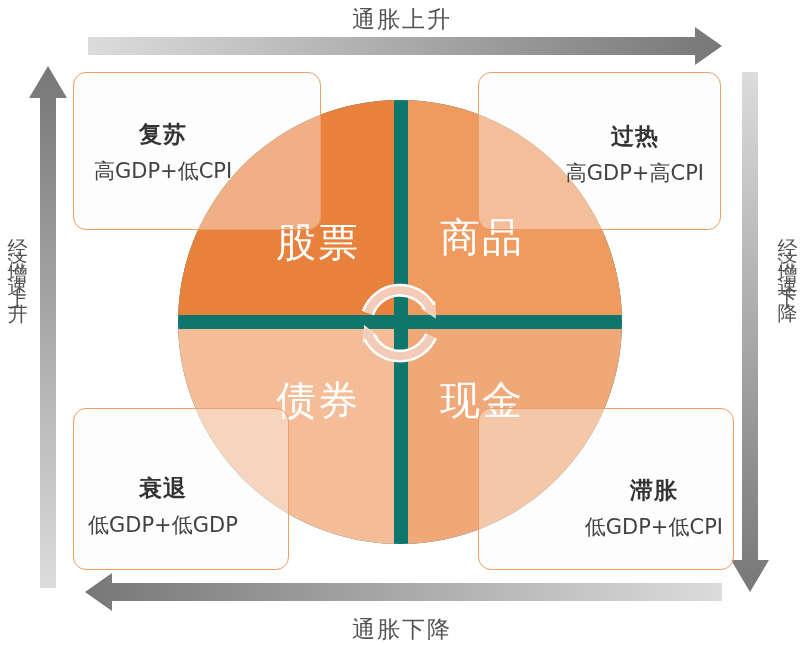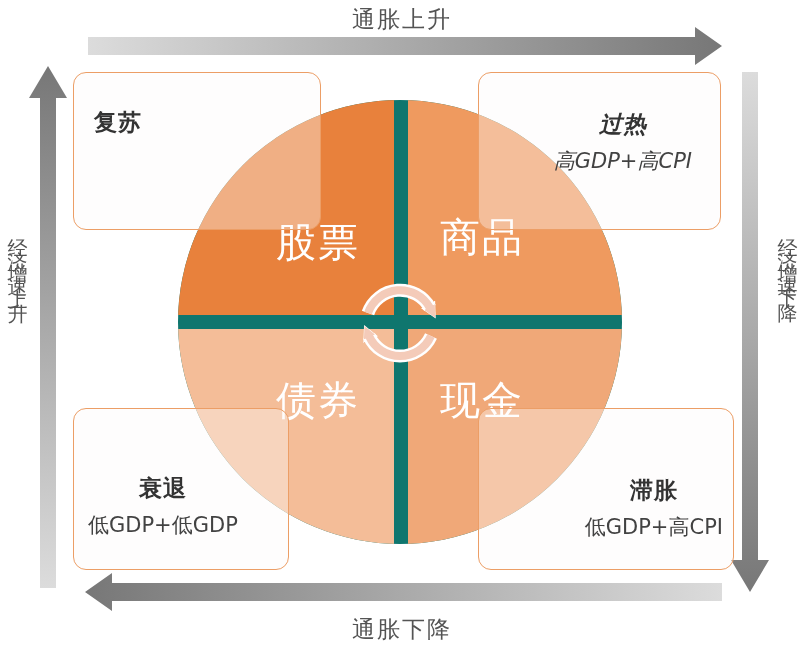--- a/index.html
+++ b/index.html
@@ -26,23 +26,23 @@
   .ar-right{left:731px;top:72px;}
   
   .card{
     position:absolute;z-index:3;border:1.5px solid var(--card-border,#EC9E66);
     border-radius:13px;background:rgba(252,251,249,0.38);box-sizing:border-box;
   }
   .card-tl{left:73px;top:72px;width:248px;height:158px;}
   .card-tr{left:478px;top:72px;width:243px;height:158px;}
   .card-bl{left:73px;top:408px;width:216px;height:162px;}
   .card-br{left:478px;top:408px;width:256px;height:162px;}
-  .card-text{position:absolute;display:flex;flex-direction:column;gap:7px;align-items:center;}
+  .card-text{position:absolute;display:flex;flex-direction:column;gap:7px;align-items:center;margin-top:12px;}
   .card-tl .card-text{left:20px;top:34px;}
-  .card-tr .card-text{right:28px;top:36px;font-style:italic;}
+  .card-tr .card-text{right:16px;top:36px;}
   .card-bl .card-text{left:14px;bottom:30px;}
   .card-br .card-text{right:10px;bottom:28px;}
   .card-title{font-size:23px;font-weight:bold;color:var(--text-dark,#333333);letter-spacing:1px;}
   .card-formula{font-size:21px;color:#424242;white-space:nowrap;}
   
   .clock{
     position:absolute;left:178px;top:100px;width:444px;height:444px;
     border-radius:50%;overflow:hidden;background:#0f766e;z-index:2;
   }
   .quad{position:absolute;}
@@ -135,34 +135,35 @@
     </defs>
     <path d="M8 33 A34 34 0 0 1 70 28" stroke="#ffffff" stroke-width="13" fill="none" marker-end="url(#mw)"></path>
     <path d="M71 56 A34 34 0 0 1 9 56" stroke="#ffffff" stroke-width="13" fill="none" marker-end="url(#mw)"></path>
     <path d="M8 33 A34 34 0 0 1 70 28" stroke="#F4CBB9" stroke-width="8" fill="none" marker-end="url(#mp)"></path>
     <path d="M71 56 A34 34 0 0 1 9 56" stroke="#F4CBB9" stroke-width="8" fill="none" marker-end="url(#mp)"></path>
   </svg>
 
   <div class="card card-tl">
     <div class="card-text">
       <div class="card-title">复苏</div>
+      <div class="card-formula">高GDP+低CPI</div>
     </div>
   </div>
   <div class="card card-tr">
     <div class="card-text">
       <div class="card-title">过热</div>
       <div class="card-formula">高GDP+高CPI</div>
     </div>
   </div>
   <div class="card card-bl">
     <div class="card-text">
       <div class="card-title">衰退</div>
       <div class="card-formula">低GDP+低GDP</div>
     </div>
   </div>
   <div class="card card-br">
     <div class="card-text">
       <div class="card-title">滞胀</div>
-      <div class="card-formula">低GDP+高CPI</div>
+      <div class="card-formula">低GDP+低CPI</div>
     </div>
   </div>
 
 </div>
 
 </body></html>

